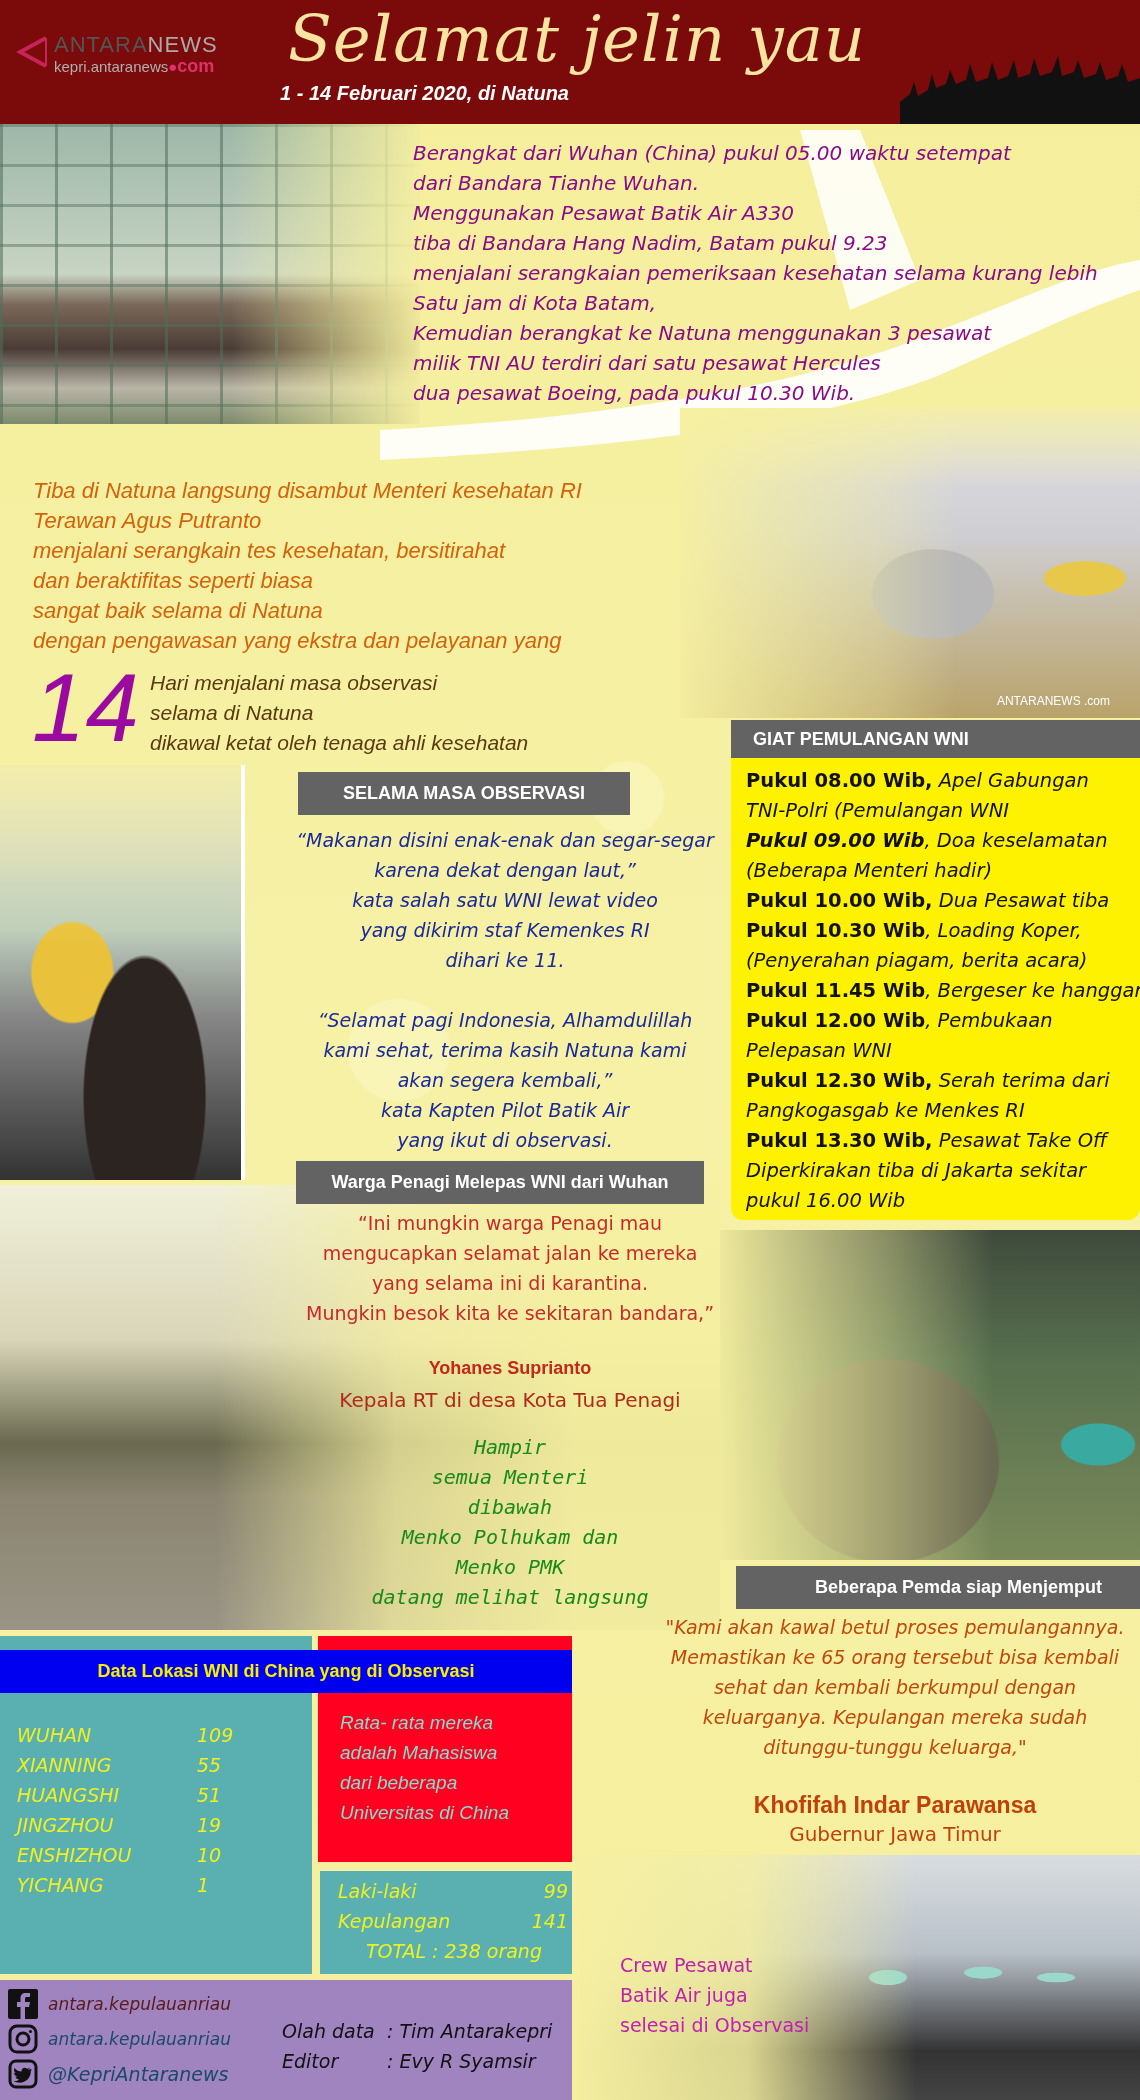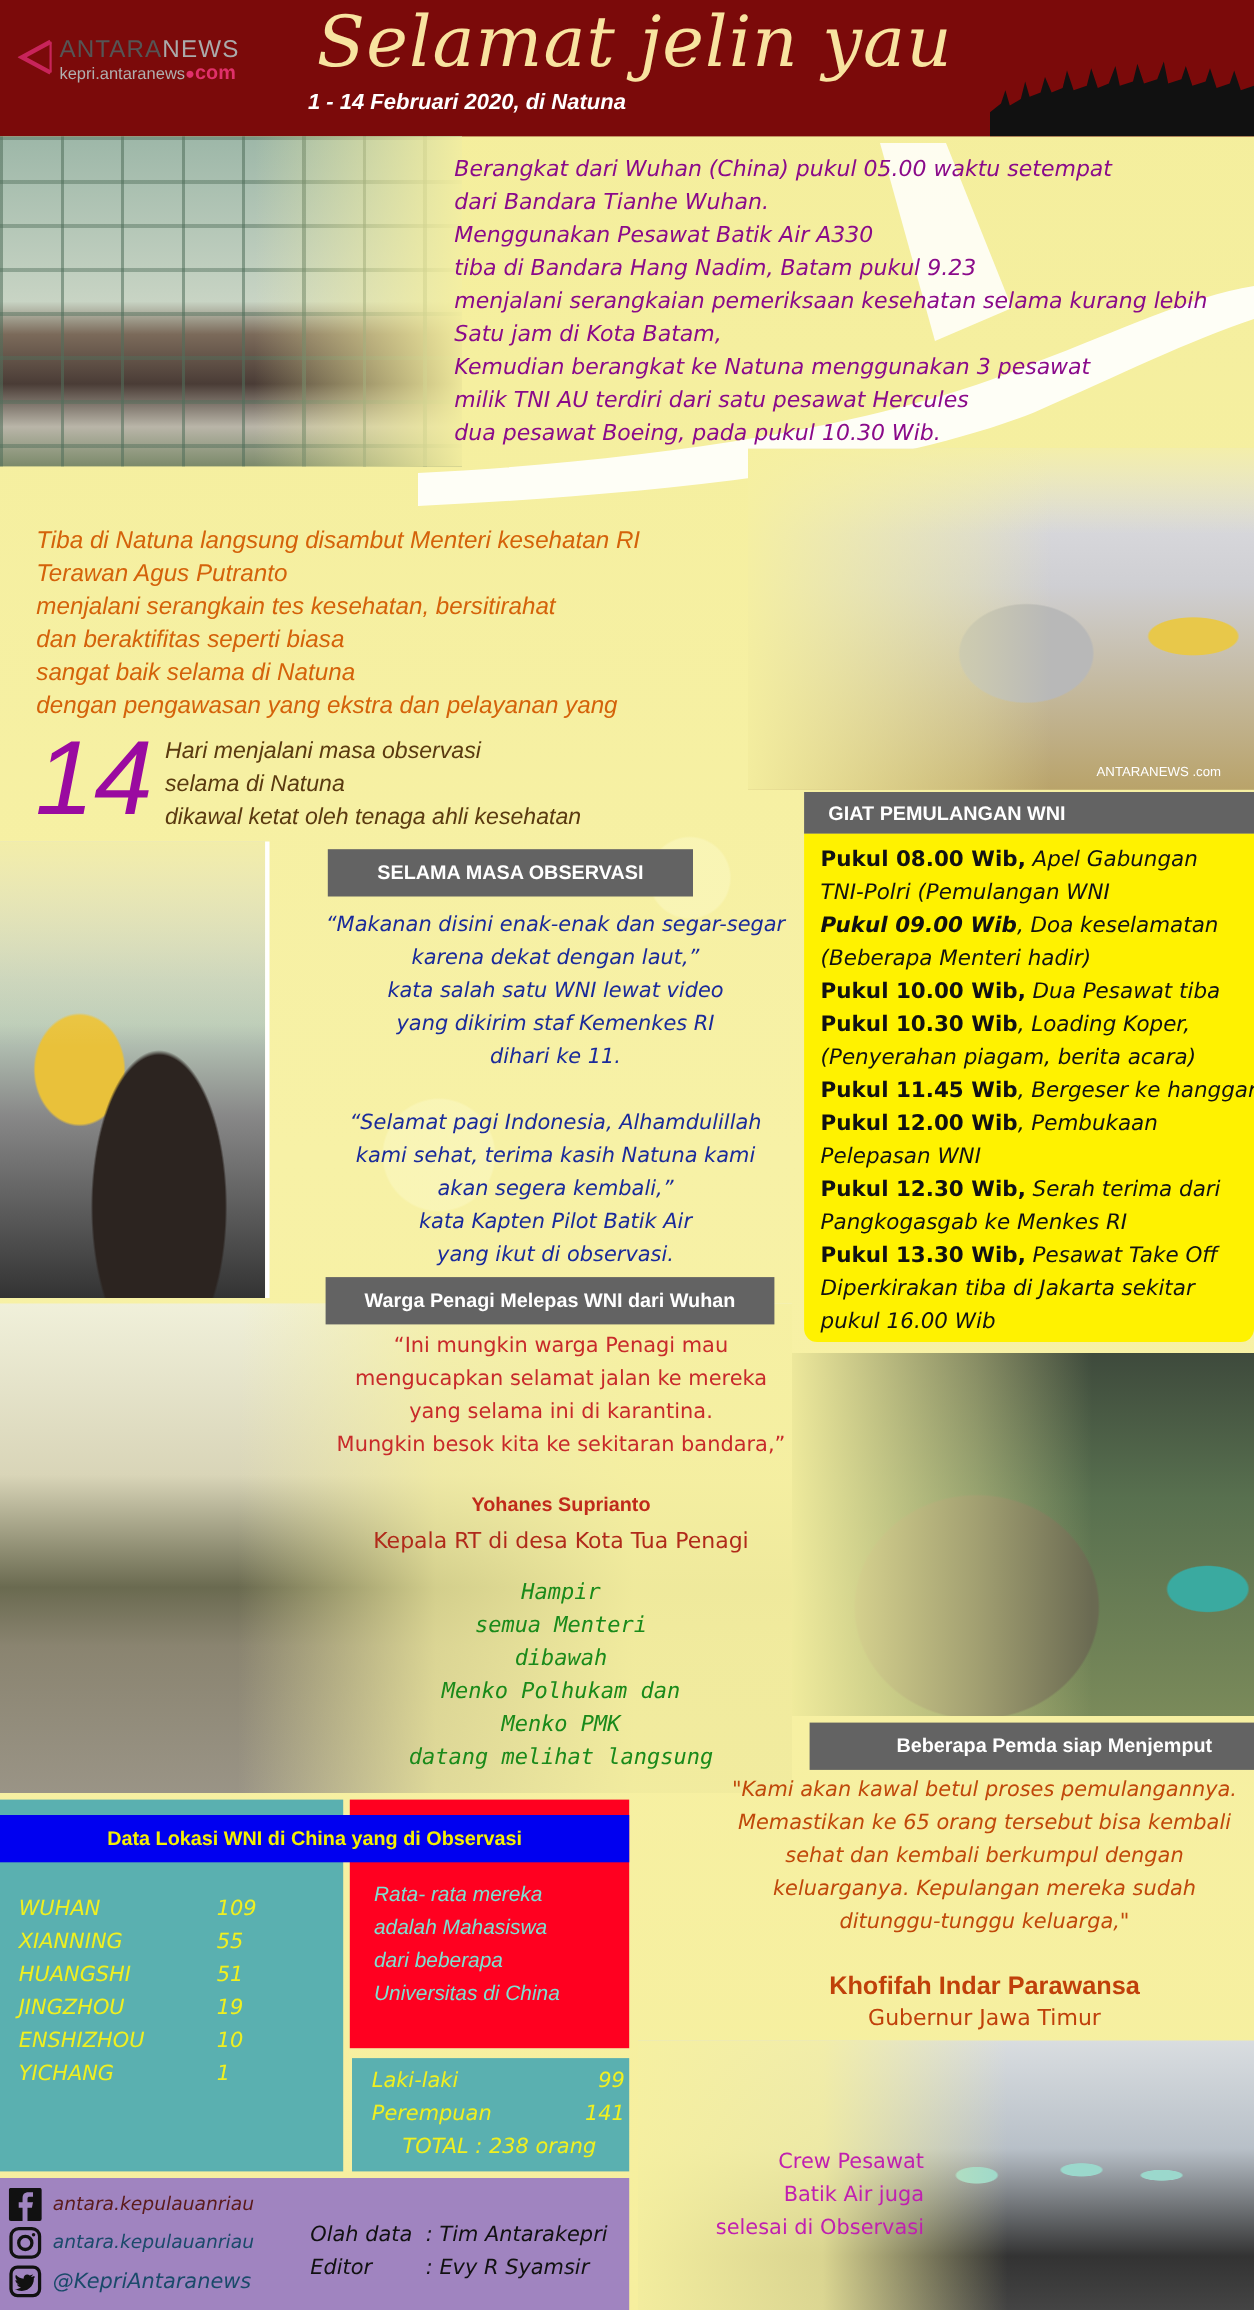--- a/index.html
+++ b/index.html
@@ -177,21 +177,21 @@
     position: absolute; left: 650px; top: 1612px; width: 490px;
     text-align: center; color: #c0480a;
     font-family: "DejaVu Sans", sans-serif; font-style: italic;
     font-size: 19px; line-height: 30px;
   }
   .pemda-name { position: absolute; left: 650px; top: 1792px; width: 490px; text-align: center; color: #c0400a; font-weight: bold; font-size: 23px; font-family: "Liberation Sans", sans-serif; }
   .pemda-role { position: absolute; left: 650px; top: 1822px; width: 490px; text-align: center; color: #c0400a; font-size: 20px; font-family: "DejaVu Sans", sans-serif; }
 
   .crew-text {
     position: absolute; left: 620px; top: 1950px; width: 220px;
-    text-align: right; color: #c020b0;
+    text-align: left; color: #c020b0;
     font-family: "DejaVu Sans", sans-serif; font-size: 19px; line-height: 30px;
   }
 
   
   .teal-left { position: absolute; left: 0; top: 1636px; width: 312px; height: 338px; background: #5ab0b0; }
   .red-panel { position: absolute; left: 318px; top: 1636px; width: 254px; height: 226px; background: #ff0020; }
   .teal-right { position: absolute; left: 320px; top: 1871px; width: 252px; height: 103px; background: #5ab0b0; }
   .blue-bar {
     position: absolute; left: 0; top: 1650px; width: 572px; height: 43px; background: #0000f0;
     color: #f5f000; font-family: "Liberation Sans", sans-serif; font-weight: bold; font-size: 18px;
@@ -412,21 +412,21 @@
   <div>dari beberapa</div>
   <div>Universitas di China</div>
 </div>
 
 <div class="gender">
   <div class="gender-row">
       <span>Laki-laki</span>
       <span>99</span>
     </div>
   <div class="gender-row">
-      <span>Perempuan</span>
+      <span>Kepulangan</span>
       <span>141</span>
     </div>
   <div class="gender-total">TOTAL : 238 orang</div>
 </div>
 
 <div class="footer">
   <div class="social">
     <div class="social-row">
       <svg class="social-icon" viewBox="0 0 30 30">
         <rect x="0" y="0" width="30" height="30" rx="2" fill="#111"></rect>

